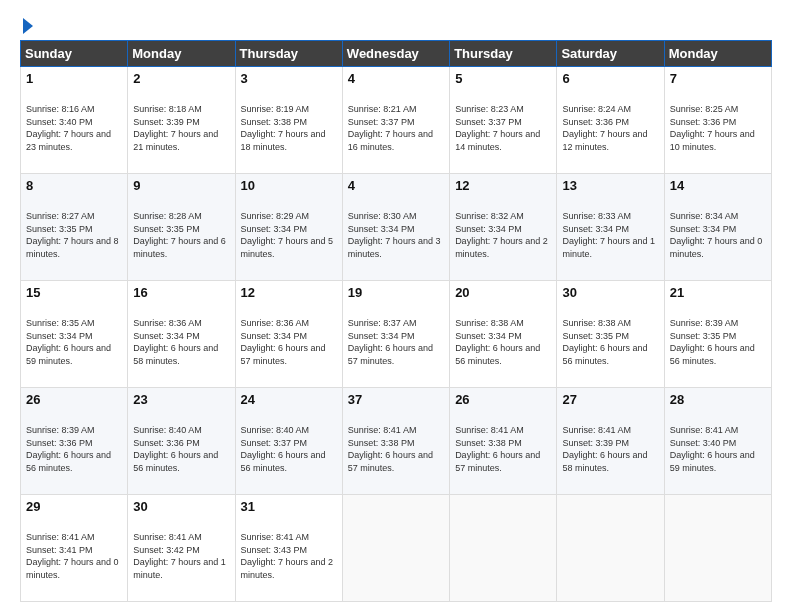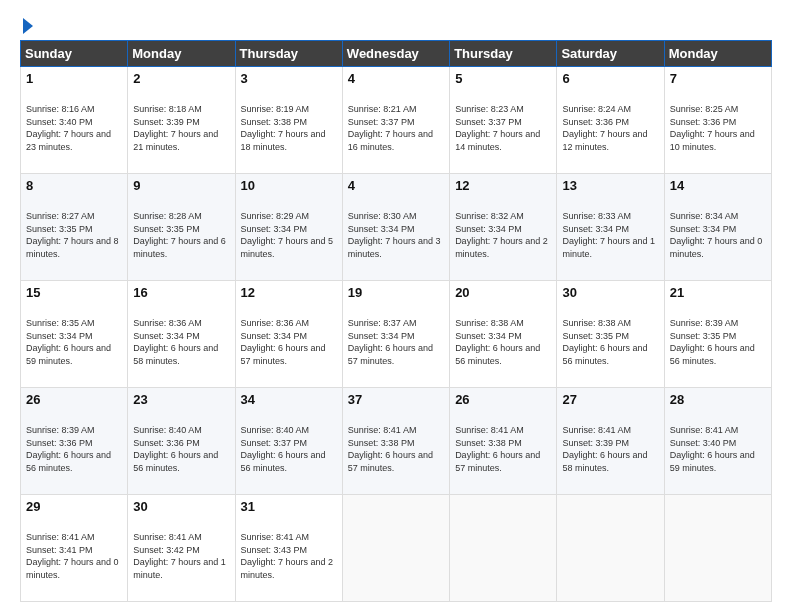--- a/index.html
+++ b/index.html
@@ -232,21 +232,21 @@
         <tr>
           <td>
             <span class="day-number">26</span>
             <div class="cell-text">Sunrise: 8:39 AM<br>Sunset: 3:36 PM<br>Daylight: 6 hours and 56 minutes.</div>
           </td>
           <td>
             <span class="day-number">23</span>
             <div class="cell-text">Sunrise: 8:40 AM<br>Sunset: 3:36 PM<br>Daylight: 6 hours and 56 minutes.</div>
           </td>
           <td>
-            <span class="day-number">34</span>
+            <span class="day-number">24</span>
             <div class="cell-text">Sunrise: 8:40 AM<br>Sunset: 3:37 PM<br>Daylight: 6 hours and 56 minutes.</div>
           </td>
           <td>
             <span class="day-number">37</span>
             <div class="cell-text">Sunrise: 8:41 AM<br>Sunset: 3:38 PM<br>Daylight: 6 hours and 57 minutes.</div>
           </td>
           <td>
             <span class="day-number">26</span>
             <div class="cell-text">Sunrise: 8:41 AM<br>Sunset: 3:38 PM<br>Daylight: 6 hours and 57 minutes.</div>
           </td>

